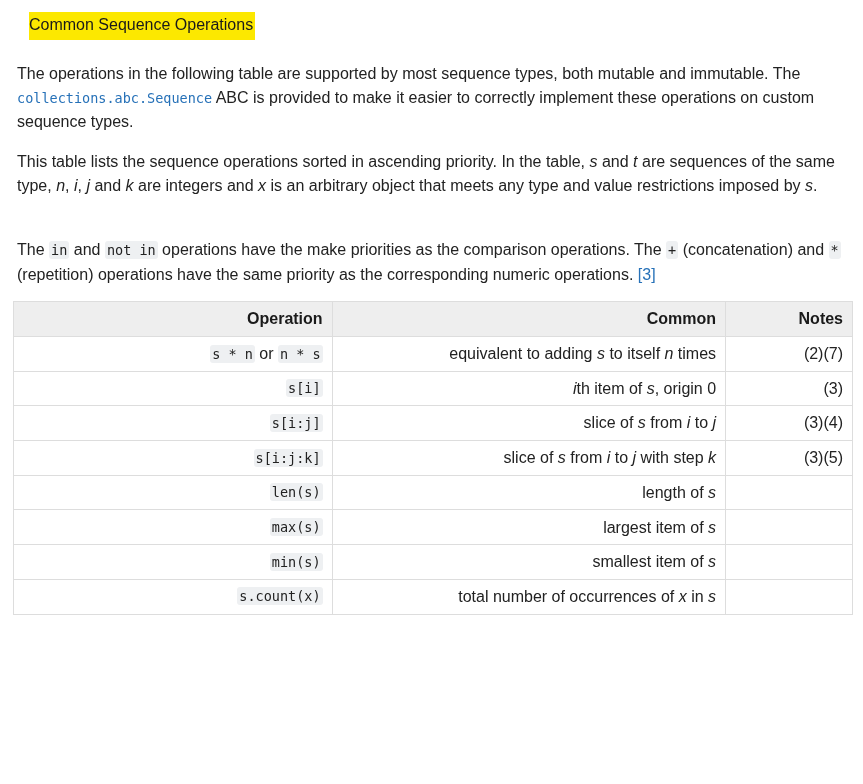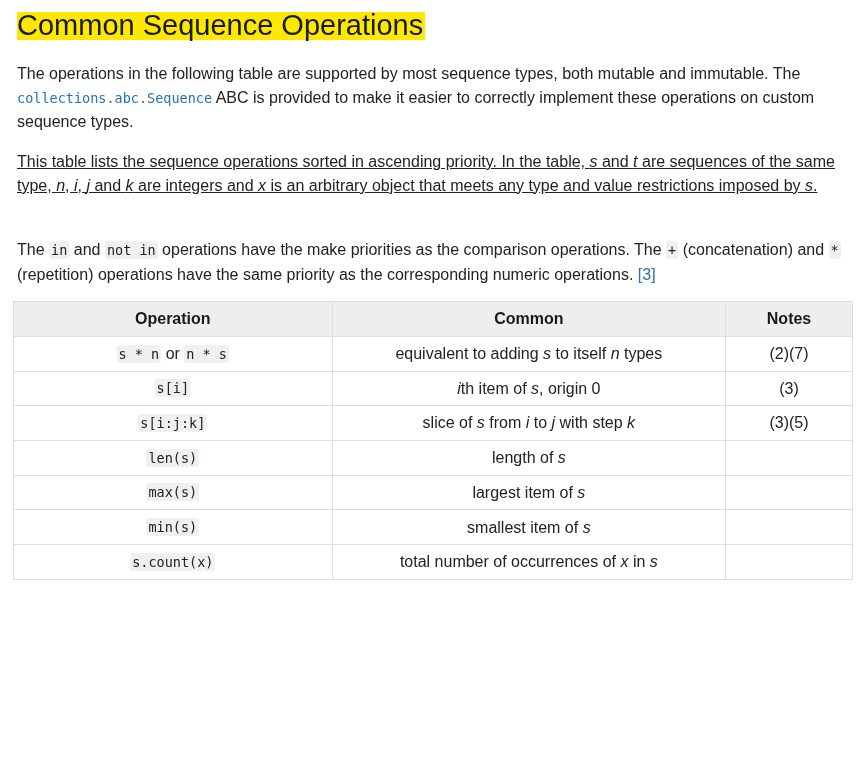--- a/index.html
+++ b/index.html
@@ -18,39 +18,39 @@
   }
   .page {
     position: absolute;
     left: 13px;
     top: 0;
     width: 840px;
   }
   h2.title {
     margin: 0;
     position: absolute;
-    left: 4px;
+    left: 16px;
     top: 12px;
-    font-size: 29px;
+    font-size: 16px;
     font-weight: normal;
     line-height: 26px;
     color: #1a1a1a;
     background: #fce800;
     padding: 0 2px 2px 0;
   }
   p {
     margin: 0;
     position: absolute;
     left: 4px;
     width: 830px;
     line-height: 23.5px;
     font-size: 16px;
   }
   p.p1 { top: 62px; }
-  p.p2 { top: 150px; text-decoration: underline; }
+  p.p2 { top: 150px; }
   p.p3 { top: 238px; }
   code, .code {
     font-family: "DejaVu Sans Mono", monospace;
     font-size: 13.5px;
     background: #eef0f2;
     border-radius: 3px;
     padding: 1px 2px;
     color: #222222;
   }
   a.xref {
@@ -71,21 +71,21 @@
   table.ops {
     position: absolute;
     left: 0;
     top: 301px;
     width: 840px;
     border-collapse: collapse;
     font-size: 16px;
   }
   table.ops th, table.ops td {
     border: 1px solid #dddddd;
-    text-align: center;
+    text-align: right;
     vertical-align: middle;
     padding: 0 9px;
   }
   table.ops th {
     background: #eeeeee;
     font-weight: bold;
     height: 34px;
     color: #1a1a1a;
   }
   table.ops td {
@@ -119,27 +119,32 @@
     <thead>
       <tr>
         <th>Operation</th>
         <th>Common</th>
         <th>Notes</th>
       </tr>
     </thead>
     <tbody>
       <tr>
         <td><code>s * n</code><span> or </span><code>n * s</code></td>
-        <td><span>equivalent to adding </span><em>s</em><span> to itself </span><em>n</em><span> types</span></td>
+        <td><span>equivalent to adding </span><em>s</em><span> to itself </span><em>n</em><span> times</span></td>
         <td>(2)(7)</td>
       </tr>
       <tr>
         <td><code>s[i]</code></td>
         <td><em>i</em><span>th item of </span><em>s</em><span>, origin 0</span></td>
         <td>(3)</td>
+      </tr>
+      <tr>
+        <td><code>s[i:j]</code></td>
+        <td><span>slice of </span><em>s</em><span> from </span><em>i</em><span> to </span><em>j</em></td>
+        <td>(3)(4)</td>
       </tr>
       <tr>
         <td><code>s[i:j:k]</code></td>
         <td><span>slice of </span><em>s</em><span> from </span><em>i</em><span> to </span><em>j</em><span> with step </span><em>k</em></td>
         <td>(3)(5)</td>
       </tr>
       <tr>
         <td><code>len(s)</code></td>
         <td><span>length of </span><em>s</em></td>
         <td></td>

